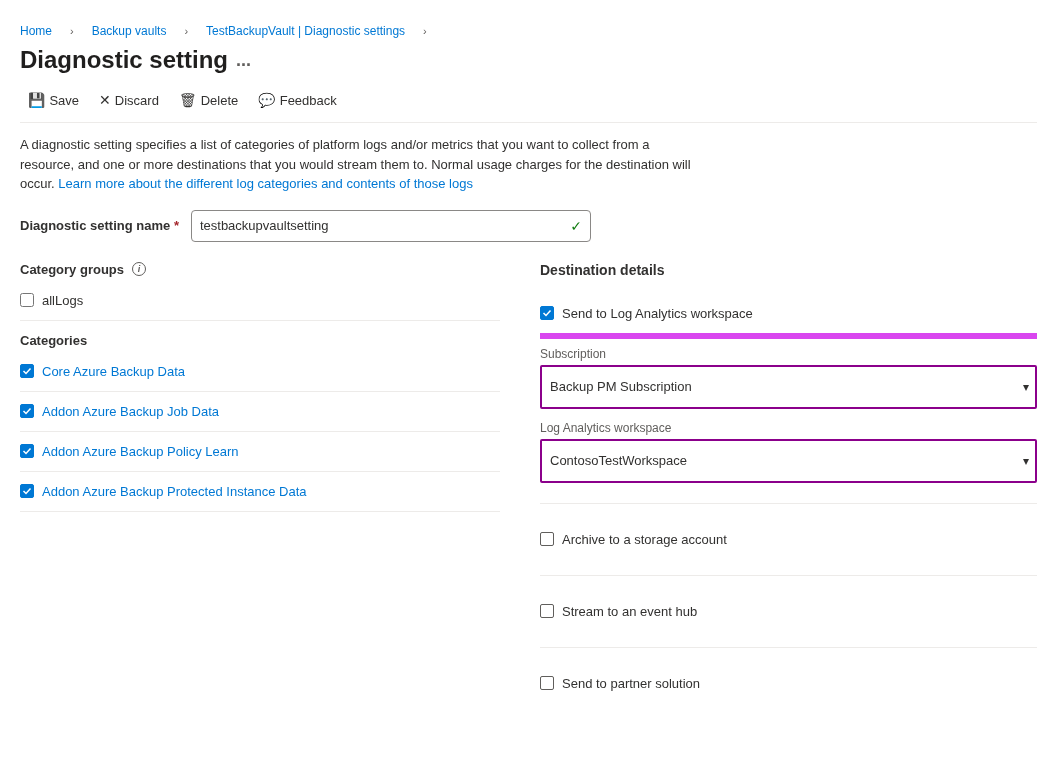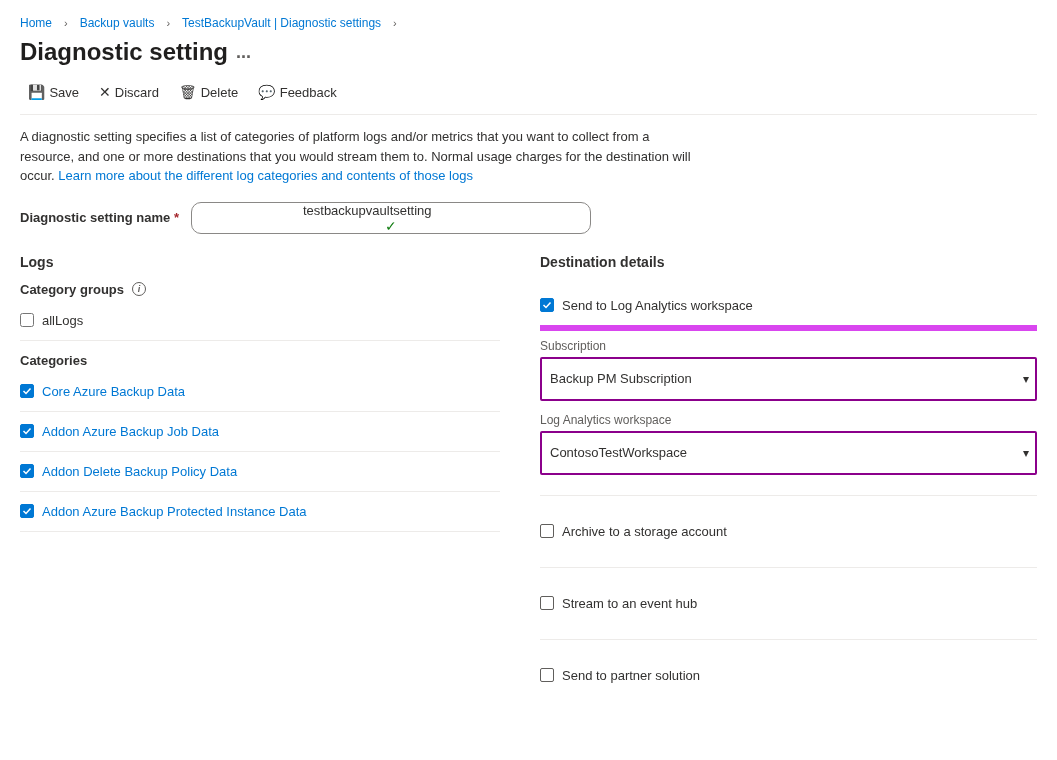--- a/index.html
+++ b/index.html
@@ -1,38 +1,38 @@
 <!DOCTYPE html>
 <html><head>
   <meta charset="utf-8">
   <style>
     * { box-sizing: border-box; margin: 0; padding: 0; }
     body { font-family: 'Segoe UI', Arial, sans-serif; font-size: 13px; color: #323130; background: #fff; }
     
     .page { padding: 16px 20px; max-width: 1057px; }
     
-    .breadcrumb { display: flex; align-items: center; gap: 12px; font-size: 12px; color: #0078d4; margin-bottom: 8px; }
+    .breadcrumb { display: flex; align-items: center; gap: 18px; font-size: 12px; color: #0078d4; margin-bottom: 8px; margin-top: 8px; }
     .breadcrumb a { color: #0078d4; text-decoration: none; }
     .breadcrumb-sep { color: #605e5c; font-size: 11px; }
     .breadcrumb-current { color: #0078d4; }
     
     .page-title { font-size: 24px; font-weight: 600; color: #201f1e; margin-bottom: 4px; display: flex; align-items: center; gap: 8px; }
     .title-ellipsis { font-size: 18px; color: #605e5c; cursor: pointer; }
     
     .toolbar { display: flex; align-items: center; gap: 4px; padding: 8px 0; border-bottom: 1px solid #edebe9; margin-bottom: 12px; }
     .toolbar-btn { display: flex; align-items: center; gap: 4px; padding: 6px 8px; border: none; background: transparent; color: #323130; cursor: pointer; font-size: 13px; font-family: inherit; border-radius: 2px; }
     .toolbar-btn .btn-icon { font-size: 14px; color: #323130; }
     
     .description { font-size: 13px; color: #323130; line-height: 1.5; margin-bottom: 16px; max-width: 680px; }
     .description a { color: #0078d4; text-decoration: none; }
     
     .field-row { display: flex; align-items: center; gap: 12px; margin-bottom: 20px; }
     .field-label { font-size: 13px; font-weight: 600; color: #323130; white-space: nowrap; }
     .required { color: #a4262c; }
-    .field-input { width: 400px; height: 32px; border: 1px solid #8a8886; border-radius: 10px; padding: 0 8px; font-size: 13px; font-family: inherit; color: #323130; display: flex; align-items: center; justify-content: space-between; flex-direction: column; }
+    .field-input { width: 400px; height: 32px; border: 1px solid #8a8886; border-radius: 4px; padding: 0 8px; font-size: 13px; font-family: inherit; color: #323130; display: flex; align-items: center; justify-content: space-between; }
     .field-input-check { color: #107c10; font-size: 14px; }
     
     .main-content { display: flex; gap: 40px; }
     
     .left-panel { flex: 0 0 480px; }
     .right-panel { flex: 1; }
     
     .section-title { font-size: 14px; font-weight: 700; color: #323130; margin-bottom: 12px; }
     
     .subsection-title { font-size: 13px; font-weight: 600; color: #323130; margin-bottom: 8px; display: flex; align-items: center; gap: 8px; }
@@ -119,21 +119,20 @@
     <div class="field-input">
       <input type="text" style="border: none; outline: none; font-size: 13px; font-family: inherit; color: rgb(50, 49, 48); flex: 1 1 0%; background: transparent;" value="testbackupvaultsetting">
       <span class="field-input-check">✓</span>
     </div>
   </div>
 
   <div class="main-content">
 
     <div class="left-panel">
 
-      <div class="section-title">Logs</div>
 
       <div class="subsection-title">
         <span>Category groups</span>
         <span class="info-icon">i</span>
       </div>
       <div class="checkbox-row">
         <input type="checkbox" id="allLogs" style="">
         <label for="allLogs" class="checkbox-label">allLogs</label>
       </div>
       <div class="divider"></div>
@@ -160,21 +159,21 @@
           <span class="checked-label">Addon Azure Backup Job Data</span>
         </div>
         <div class="divider"></div>
 
         <div class="checked-row">
           <div class="checked-box">
             <svg viewBox="0 0 10 10" fill="none" xmlns="http://www.w3.org/2000/svg">
               <polyline points="1.5,5 4,7.5 8.5,2.5" stroke="white" stroke-width="1.5" fill="none"></polyline>
             </svg>
           </div>
-          <span class="checked-label">Addon Delete Backup Policy Data</span>
+          <span class="checked-label">Addon Azure Backup Policy Learn</span>
         </div>
         <div class="divider"></div>
 
         <div class="checked-row">
           <div class="checked-box">
             <svg viewBox="0 0 10 10" fill="none" xmlns="http://www.w3.org/2000/svg">
               <polyline points="1.5,5 4,7.5 8.5,2.5" stroke="white" stroke-width="1.5" fill="none"></polyline>
             </svg>
           </div>
           <span class="checked-label">Addon Azure Backup Protected Instance Data</span>

